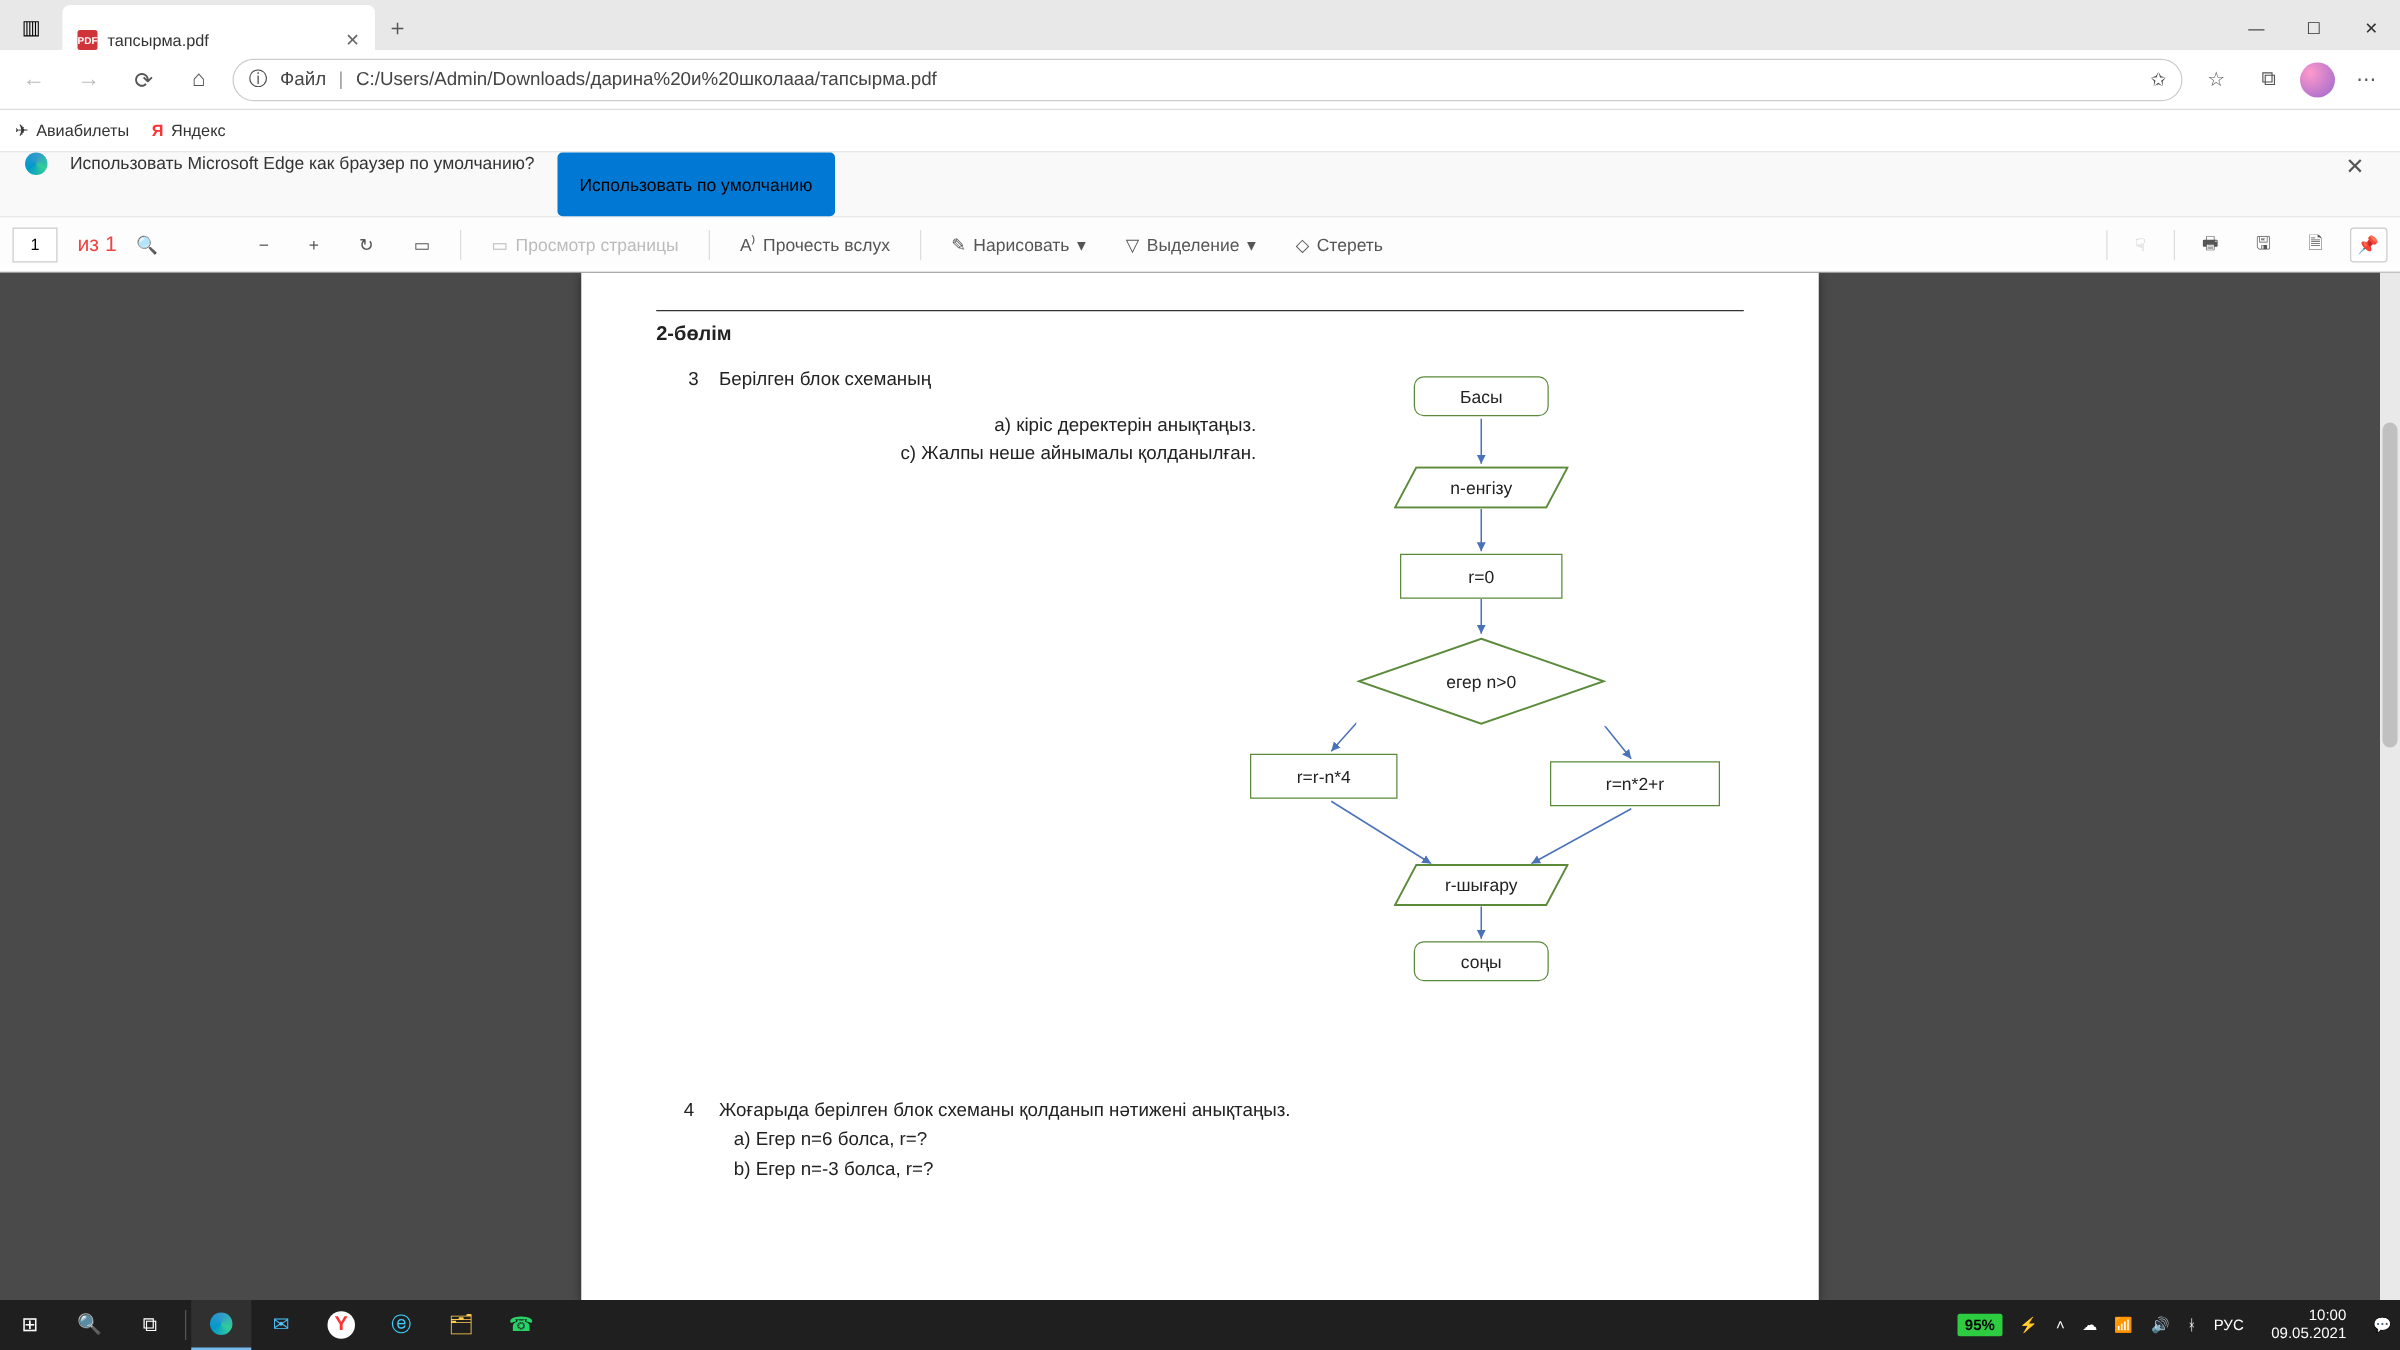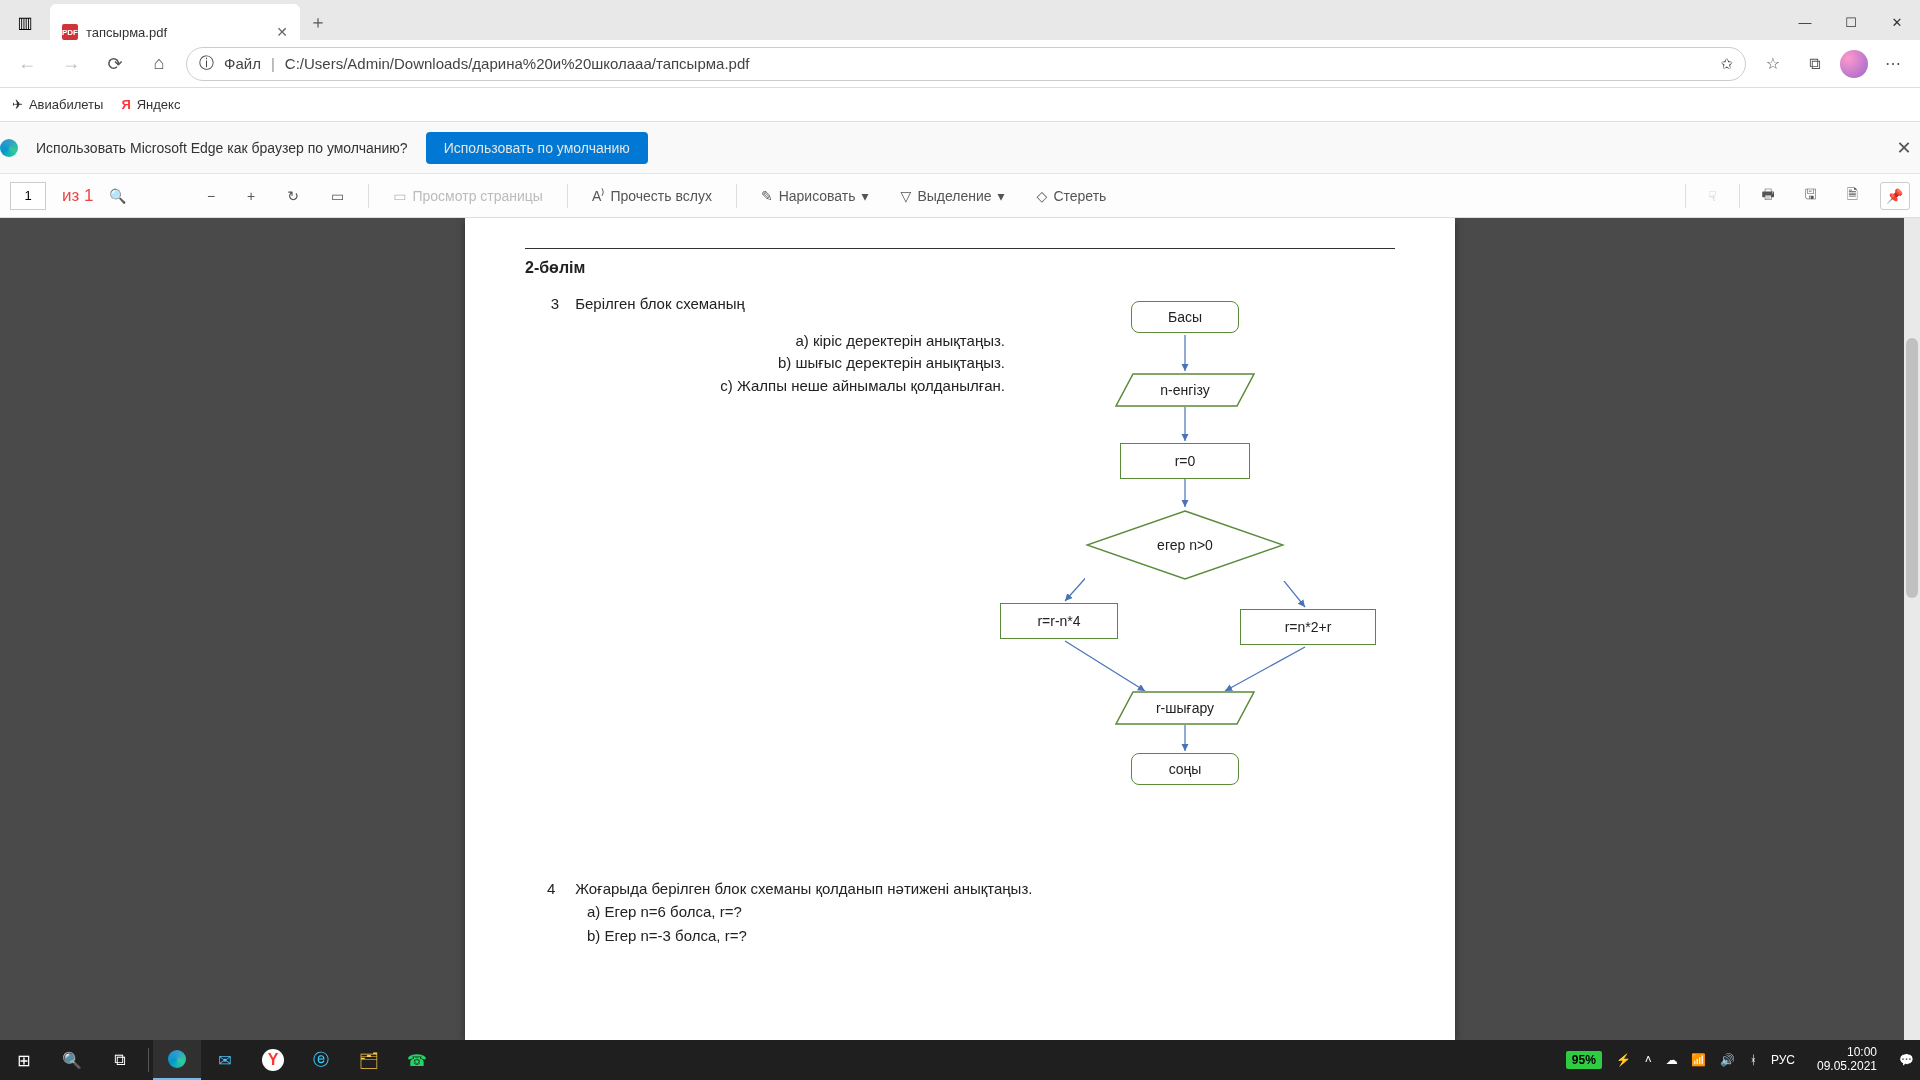--- a/index.html
+++ b/index.html
@@ -23,23 +23,23 @@
 .url-box .sep { color: #999; }
 .right-icons { display:flex; gap: 8px; align-items:center; }
 .right-icons .nav-btn { font-size: 16px; }
 .avatar { width: 28px; height: 28px; border-radius: 50%; background: radial-gradient(circle at 30% 30%, #f9c, #96c); }
 
 
 .bookmarks { height: 34px; background: #fff; display:flex; align-items:center; padding: 0 12px; gap: 18px; font-size: 13px; border-bottom: 1px solid #e0e0e0; }
 .bm { display:flex; align-items:center; gap:6px; color:#333; }
 
 
-.prompt { height: 52px; background: #f9f9f9; display:flex; align-items:center; padding: 0 0; gap: 18px; border-bottom: 1px solid #e5e5e5; }
+.prompt { height: 52px; background: #f9f9f9; display:flex; padding: 0 20px; gap: 18px; border-bottom: 1px solid #e5e5e5; }
 .prompt-text { font-size: 14px; color: #333; }
-.use-btn { background: #0078d4; color: #e5e5e5; border: none; border-radius: 4px; padding: 8px 18px; font-size: 14px; }
+.use-btn { background: #0078d4; color: #000000; border: none; border-radius: 4px; padding: 8px 18px; font-size: 14px; }
 .prompt .close-x { margin-left: auto; font-size: 18px; color: #555; width: 32px; text-align:center; }
 
 
 .pdf-toolbar { height: 44px; background: #fdfdfd; display:flex; align-items:center; padding: 0 10px; gap: 16px; border-bottom: 1px solid #dcdcdc; font-size: 14px; color: #555; }
 .page-box { width: 36px; height: 28px; border: 1px solid #ccc; text-align:center; font-size: 13px; }
 .page-of { font-size: 17px; color: #ef4444; }
 .tb-sep { width:1px; height: 24px; background:#ddd; }
 .tb-btn { display:flex; align-items:center; gap:6px; padding: 4px 8px; color:#555; }
 .tb-btn.disabled { color:#bbb; }
 .tb-spacer { flex: 0 0 40px; }
@@ -196,21 +196,20 @@
       <div class="sect-title">2-бөлім</div>
 
       <div class="q3">
         <div class="q3-left">
           <div>
             <span class="num">3</span>
             <span>Берілген блок схеманың</span>
           </div>
           <div class="opts">
             <div>a) кіріс деректерін анықтаңыз.</div>
-            <div>b) шығыс деректерін анықтаңыз.</div>
             <div>c) Жалпы неше айнымалы қолданылған.</div>
           </div>
         </div>
 
         <div class="flow">
           <svg class="arrows" viewBox="0 0 360 560">
             <defs>
               <marker id="ah" markerWidth="8" markerHeight="8" refX="6" refY="3" orient="auto">
                 <path d="M0,0 L6,3 L0,6 Z" fill="#4a72b8"></path>
               </marker>

